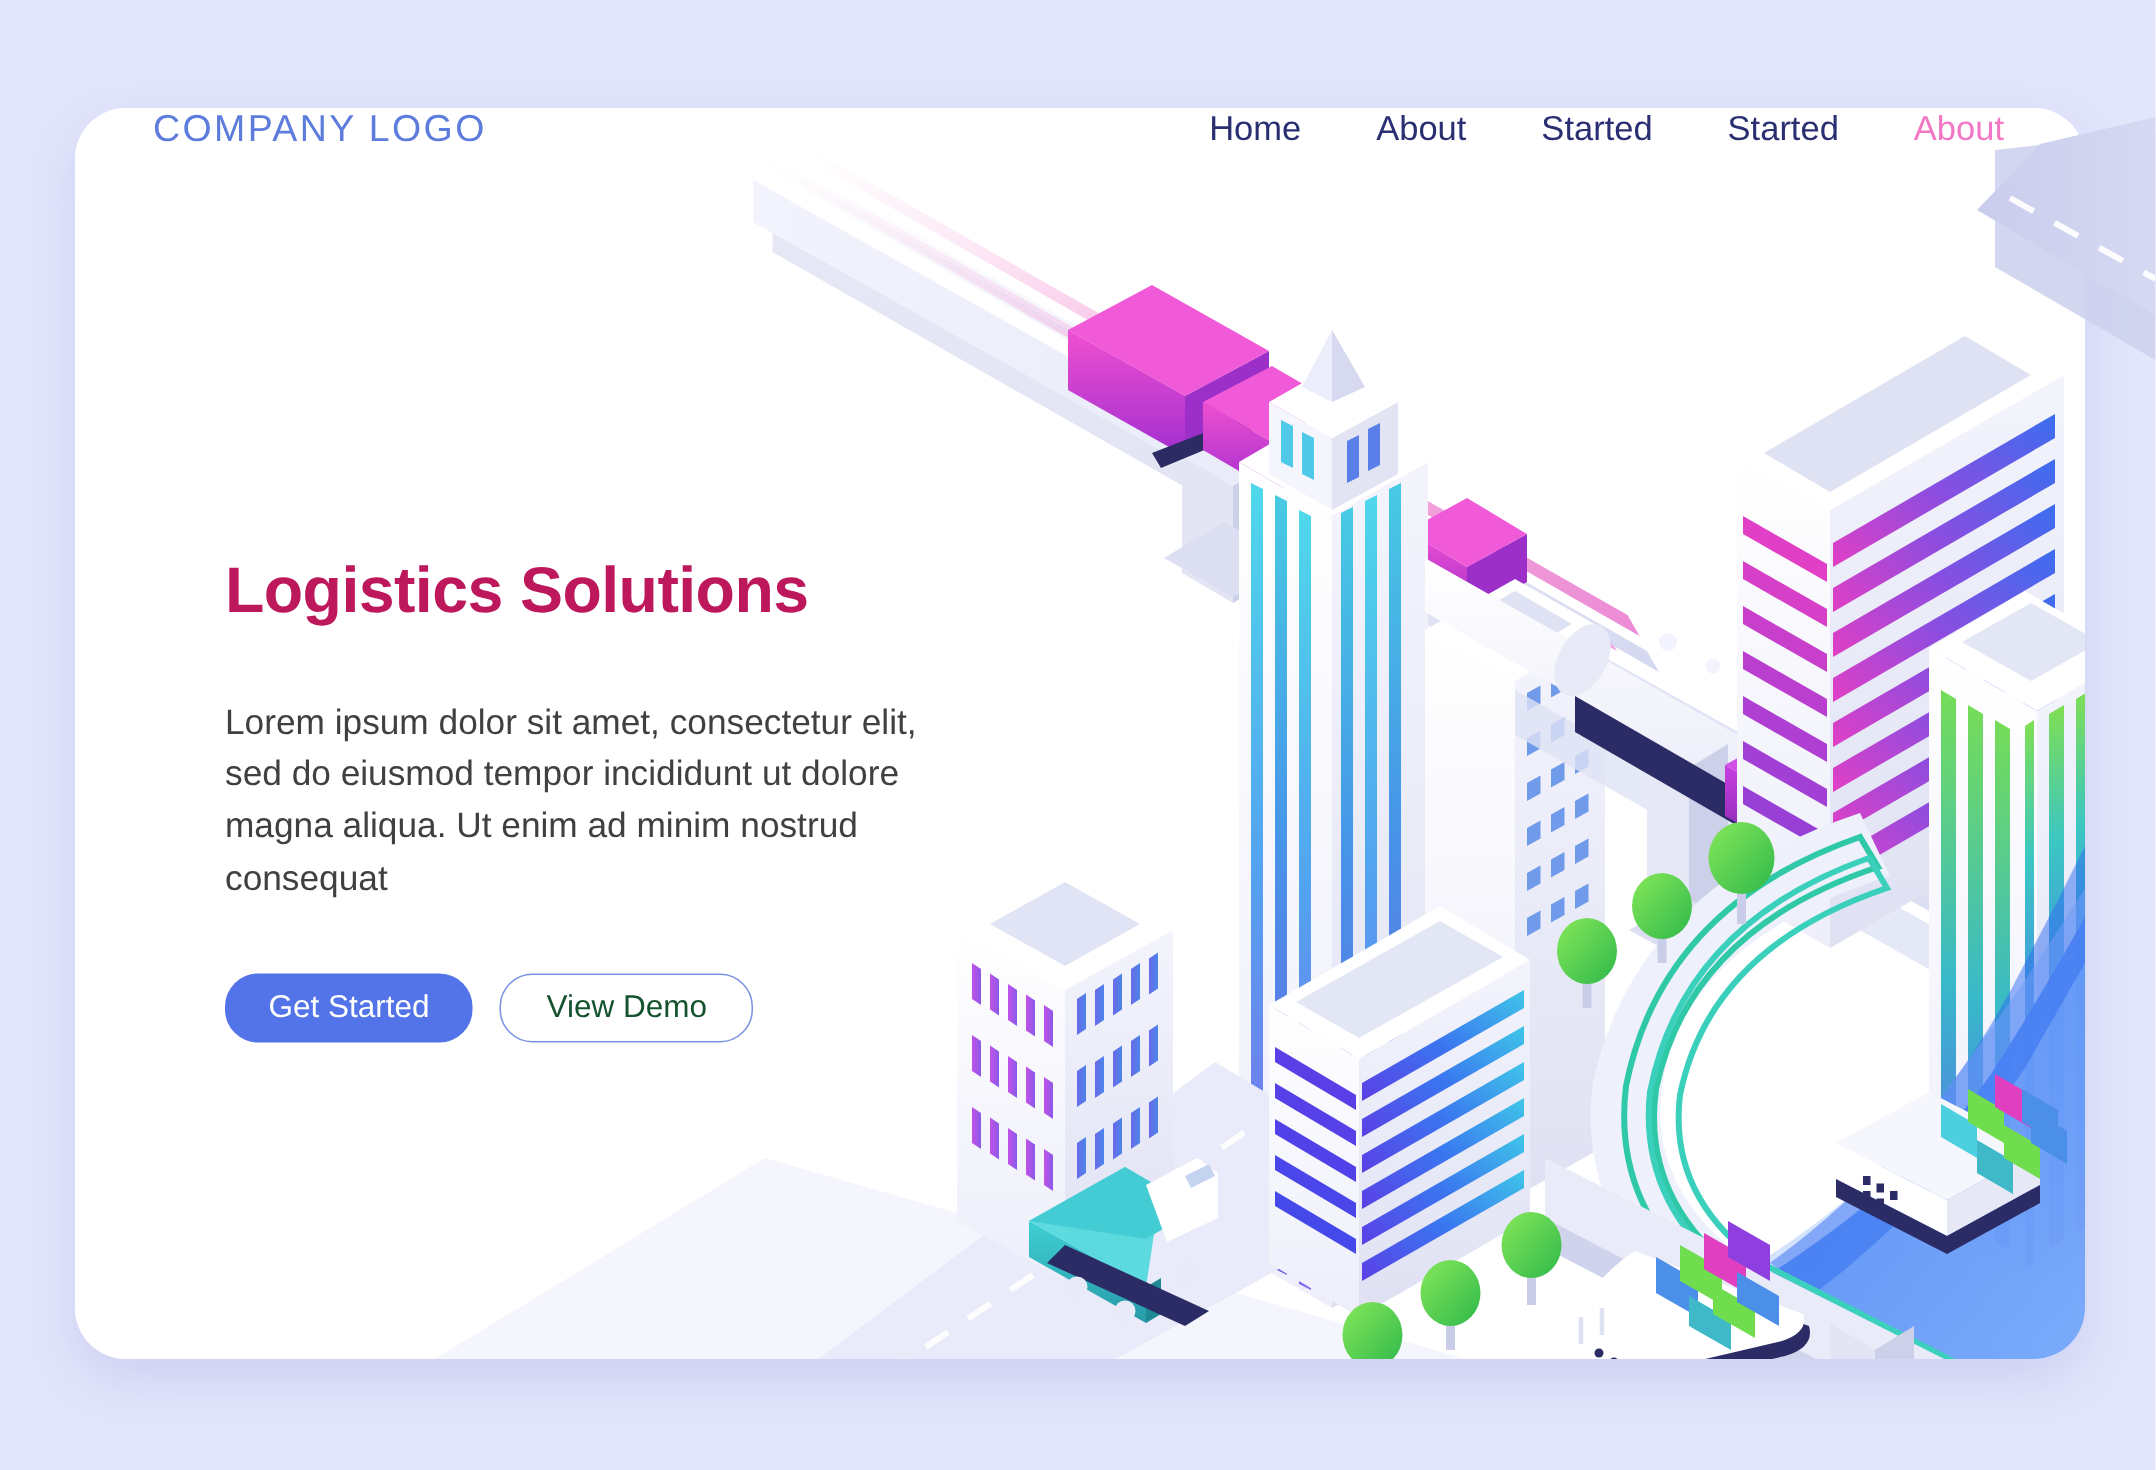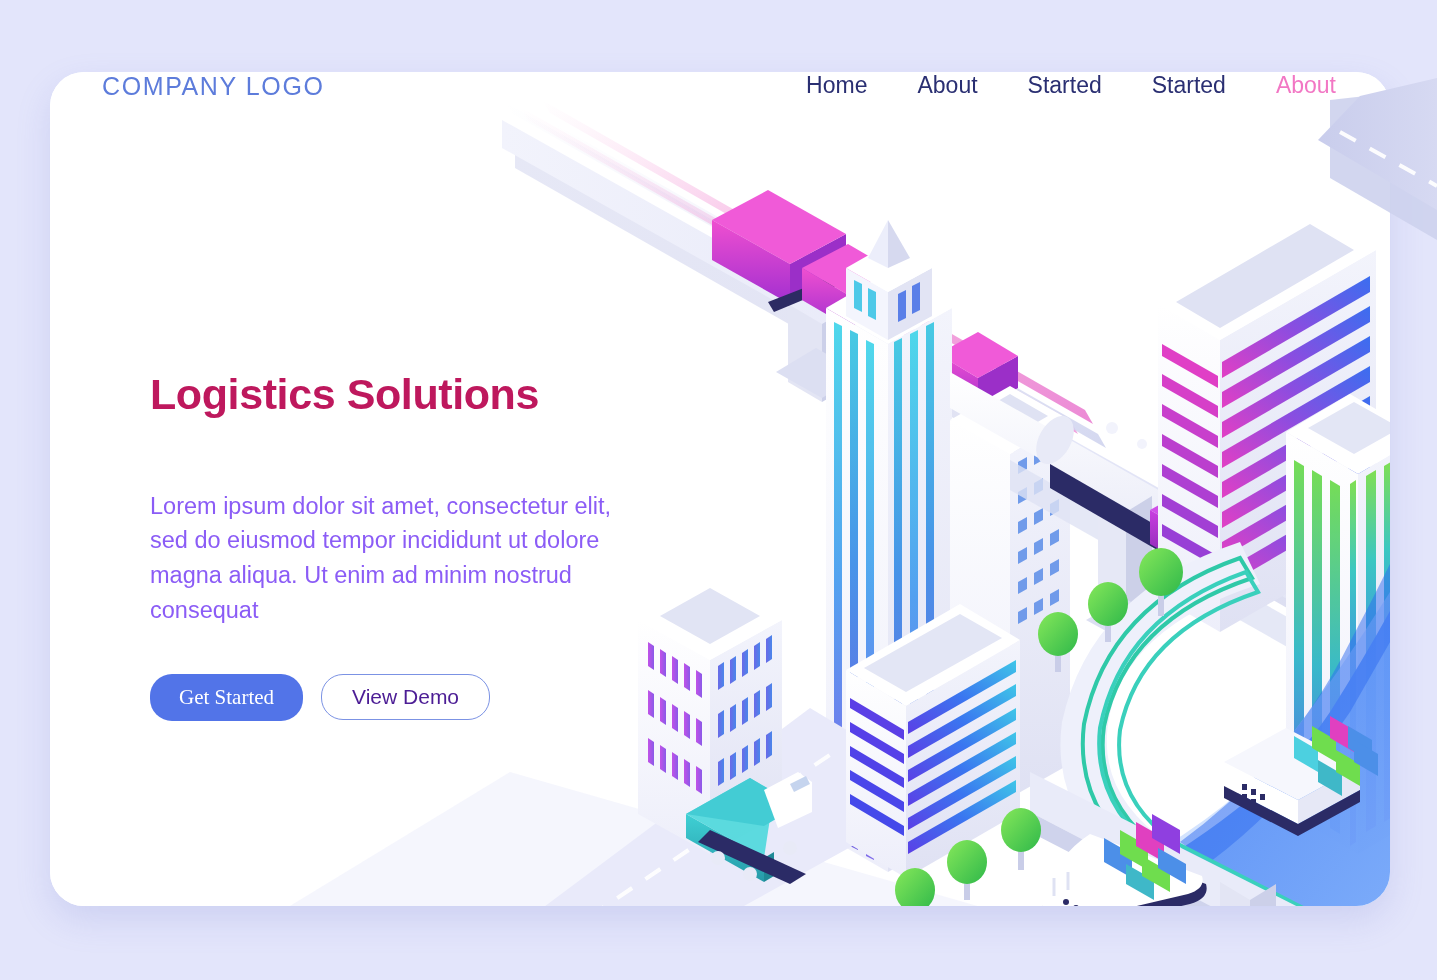--- a/index.html
+++ b/index.html
@@ -69,47 +69,47 @@
   }
   #hero-title {
     font-size: 43px;
     font-weight: bold;
     color: #be185d;
     line-height: 1.06;
     letter-spacing: -0.4px;
     white-space: nowrap;
   }
   #hero-paragraph {
-    margin-top: 71px;
+    margin-top: 46px;
     font-size: 23.5px;
     line-height: 1.48;
-    color: #8b5cf6;
+    color: #404040;
     width: 500px;
   }
   #hero-actions {
     margin-top: 46px;
     display: flex;
     align-items: center;
     gap: 18px;
   }
   #btn-get-started {
     background: #5274e8;
     color: #ffffff;
     border: none;
     border-radius: 22px;
     padding: 11px 29px;
     font-size: 21px;
-    font-family: Liberation Serif, serif;
+    font-family: Liberation Sans, sans-serif;
     cursor: pointer;
     white-space: nowrap;
     text-align: right;
   }
   #btn-view-demo {
     background: transparent;
-    color: #4c1d95;
+    color: #14532d;
     border: 1.6px solid #7b92e4;
     border-radius: 22px;
     padding: 10px 30px;
     font-size: 21px;
     font-family: inherit;
     cursor: pointer;
     white-space: nowrap;
   }
 </style>
 </head>

